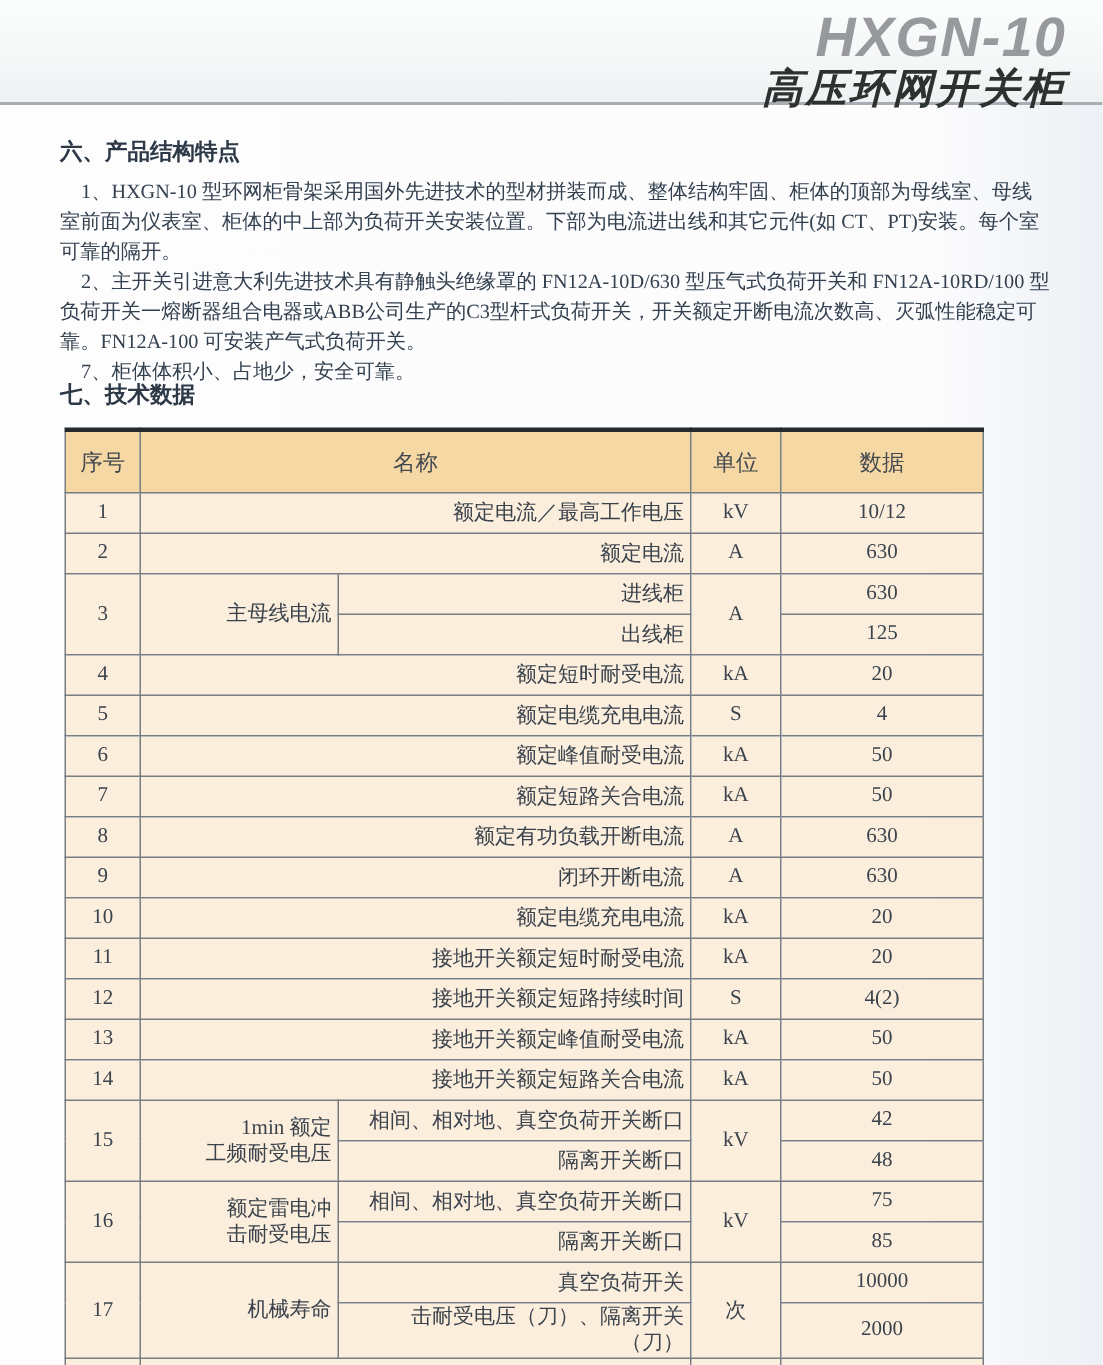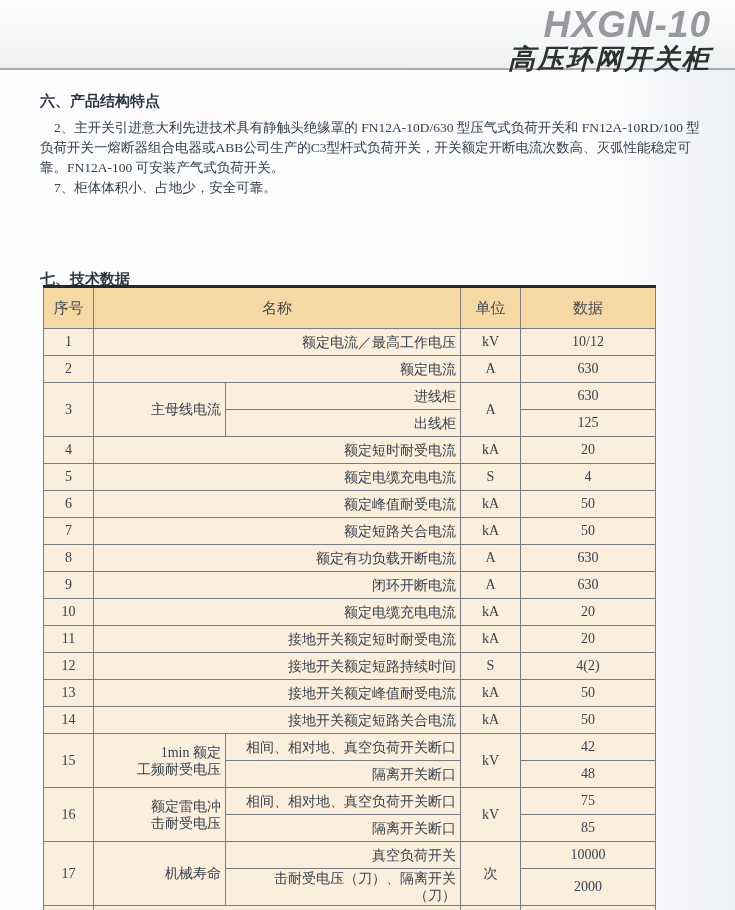--- a/index.html
+++ b/index.html
@@ -34,21 +34,21 @@
   .features { position:absolute; top:92px; left:40px; width:660px; }
   .sec-heading {
     font-family:"Liberation Sans","DejaVu Sans",sans-serif;
     font-weight:bold; font-size:15px; color:#2d3947; margin:0 0 7px 0;
   }
   .feature-item {
     font-size:13.5px; color:#33404f; line-height:20px;
     margin:0; text-indent:14px;
   }
   
-  .tech-heading { position:absolute; top:270px; left:40px; margin:0; }
+  .tech-heading { position:absolute; top:254px; left:40px; margin:0; }
   .tech-table {
     position:absolute; top:285px; left:43px;
     border-collapse:collapse; table-layout:fixed; width:612px;
     border:1px solid #45494d;
     border-top:3px solid #26292c; border-bottom:3px solid #26292c;
     font-size:14px; color:#3a424c;
   }
   .tech-table th {
     background:#f6d8a4; height:40px; font-weight:normal;
     font-size:15px; color:#434950; text-align:center;
@@ -71,20 +71,21 @@
 
 <div class="page">
 
   <div class="page-header">
     <div class="model-title">HXGN-10</div>
     <div class="product-title">高压环网开关柜</div>
   </div>
 
   <div class="features">
     <h3 class="sec-heading">六、产品结构特点</h3>
+    <p class="feature-item">1、HXGN-10 型环网柜骨架采用国外先进技术的型材拼装而成、整体结构牢固、柜体的顶部为母线室、母线室前面为仪表室、柜体的中上部为负荷开关安装位置。下部为电流进出线和其它元件(如 CT、PT)安装。每个室可靠的隔开。</p>
     <p class="feature-item">2、主开关引进意大利先进技术具有静触头绝缘罩的 FN12A-10D/630 型压气式负荷开关和 FN12A-10RD/100 型负荷开关一熔断器组合电器或ABB公司生产的C3型杆式负荷开关，开关额定开断电流次数高、灭弧性能稳定可靠。FN12A-100 可安装产气式负荷开关。</p>
     <p class="feature-item">7、柜体体积小、占地少，安全可靠。</p>
   </div>
 
   <h3 class="sec-heading tech-heading">七、技术数据</h3>
 
   <table class="tech-table">
     <colgroup>
       <col style="width:50px">
         <col style="width:132px">

